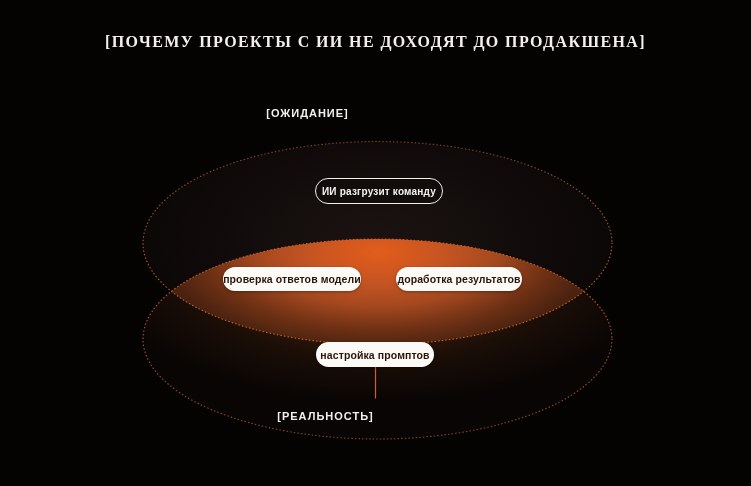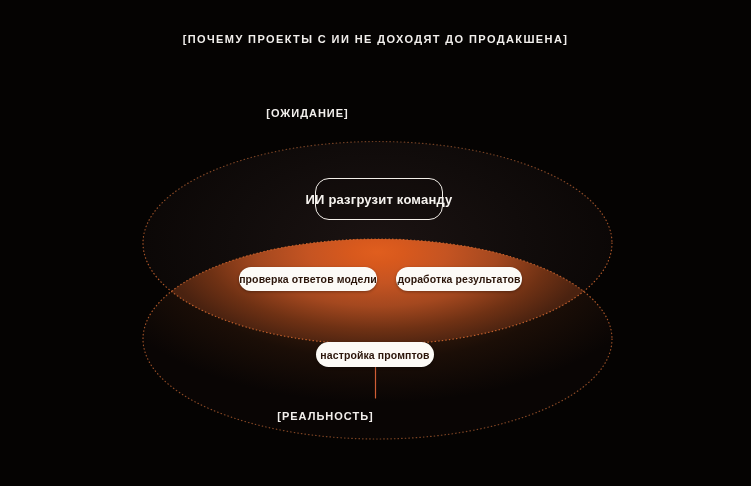--- a/index.html
+++ b/index.html
@@ -8,57 +8,58 @@
     width:751px;height:486px;
     background:#050302;
     overflow:hidden;
     font-family:"Liberation Sans", sans-serif;
   }
   .stage svg{position:absolute;left:0;top:0;}
   .title{
     position:absolute;left:0;top:33px;width:751px;
     text-align:center;
     color:#f2efec;
-    font-size:11px;font-weight:700;
+    font-size:16px;font-weight:700;
     letter-spacing:1.4px;
     white-space:nowrap;
+    font-family:Liberation Serif, serif;
   }
   .zone-label{
     position:absolute;left:0;width:615px;
     text-align:center;
     color:#f2efec;
     font-size:11px;font-weight:700;
     letter-spacing:1px;
     white-space:nowrap;
   }
   .zone-label.expectation{top:107px;}
   .zone-label.reality{top:410px;padding-left:18px;}
   .pill{
     position:absolute;
     box-sizing:border-box;
     display:flex;align-items:center;justify-content:center;
     border-radius:14px;
     white-space:nowrap;
   }
   .pill.outline{
-    left:315px;top:178px;width:128px;height:42px;
+    left:315px;top:178px;width:128px;height:26px;
     border:1.3px solid #f3efe9;
     background:rgba(10,8,7,0.25);
     color:#f6f3ef;
-    font-size:13px;font-weight:600;
+    font-size:10px;font-weight:600;
     letter-spacing:0.2px;
   }
   .pill.solid{
     background:#fcfaf6;
     color:#2b150a;
     font-size:10.5px;font-weight:700;
     letter-spacing:0.1px;
     box-shadow:0 1px 3px rgba(0,0,0,0.35);
   }
-  .pill.solid.p1{left:239px;top:267px;width:138px;height:24px;}
+  .pill.solid.p1{left:223px;top:267px;width:138px;height:24px;}
   .pill.solid.p2{left:396px;top:267px;width:126px;height:24px;}
   .pill.solid.p3{left:316px;top:302px;width:118px;height:25px;margin-top:40px;}
 </style>
 </head>
 <body>
 
 <div class="stage">
 
   <svg width="751" height="486" viewBox="0 0 751 486" aria-hidden="true">
     <defs>

